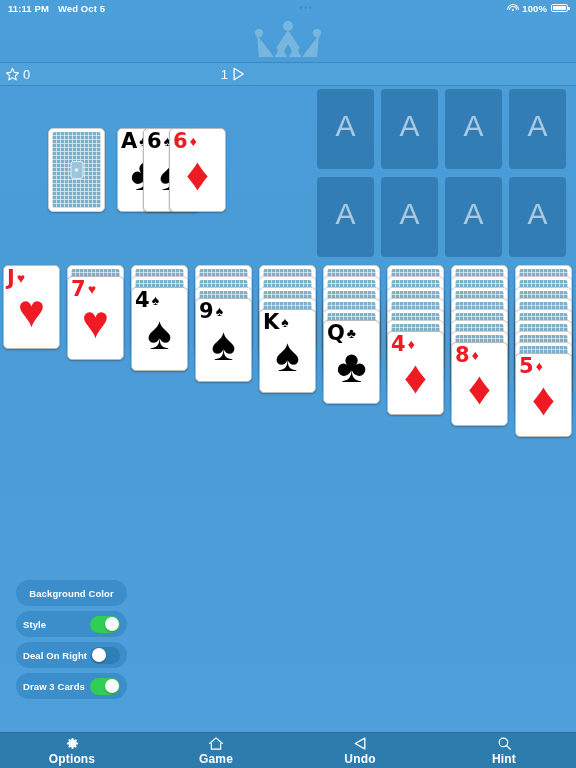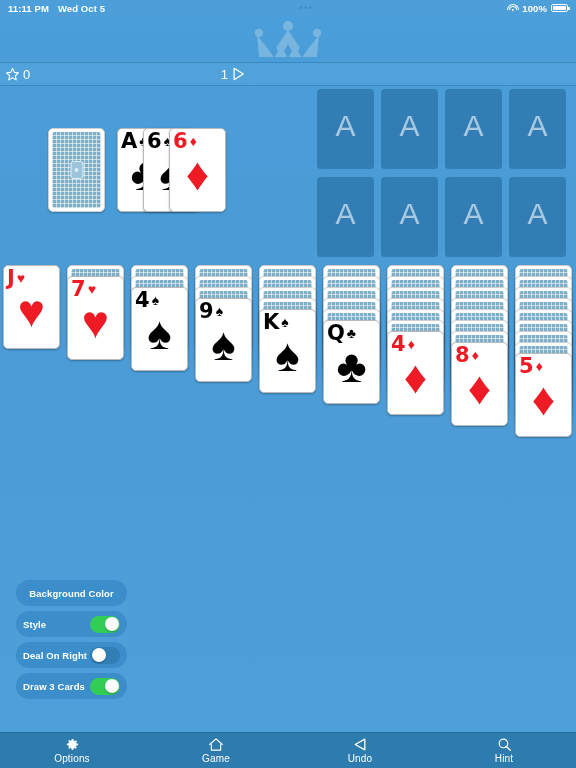--- a/index.html
+++ b/index.html
@@ -195,21 +195,21 @@
     box-sizing: border-box;
     display: flex; align-items: stretch;
     z-index: 35;
   }
   .tb-item {
     flex: 1; display: flex; flex-direction: column;
     align-items: center; justify-content: center; gap: 1px;
     color: #ffffff;
   }
   .tb-ico { height: 15px; display: flex; align-items: center; justify-content: center; }
-  .tb-lbl { font-size: 10px; font-weight: normal; letter-spacing: .15px; }
+  .tb-lbl { font-size: 12px; font-weight: bold; letter-spacing: .15px; }
 </style>
 </head>
 <body>
 
 <div id="app">
 
   <div class="statusbar">
     <div class="sb-left">
       <span>11:11 PM</span>
       <span>Wed Oct 5</span>

